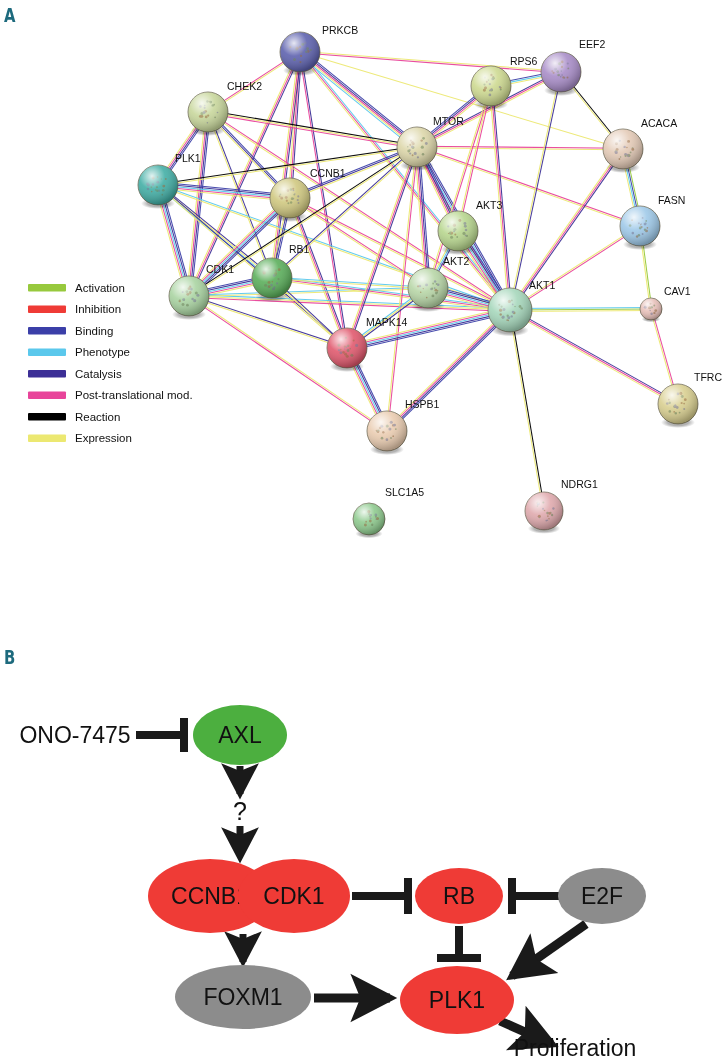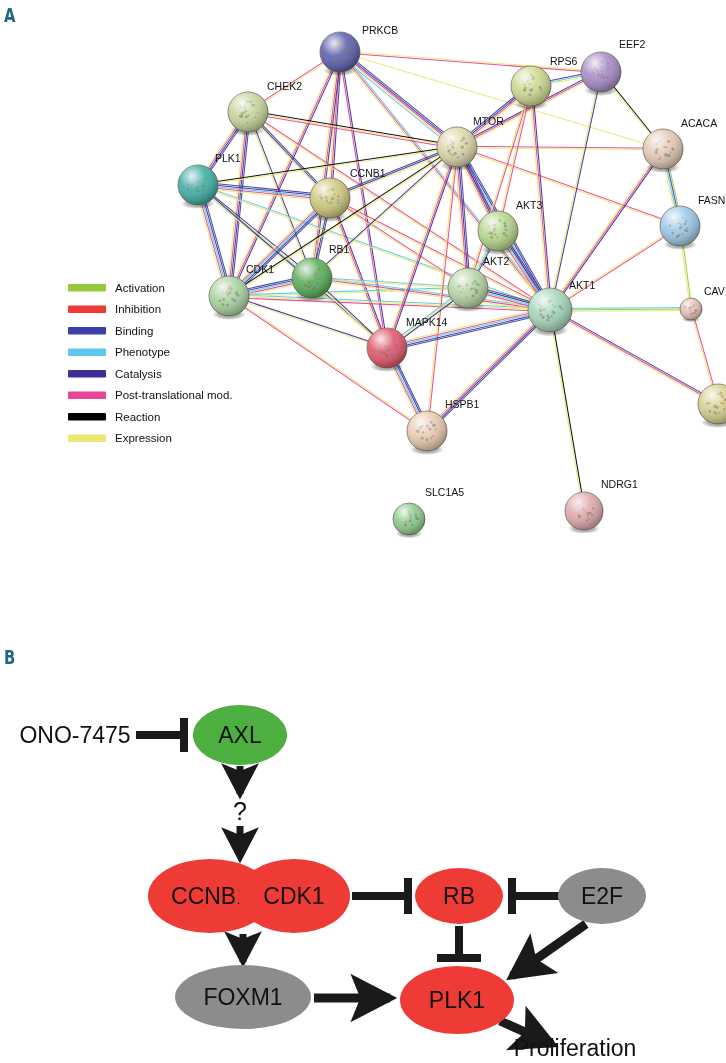--- a/index.html
+++ b/index.html
@@ -3,21 +3,21 @@
 <meta charset="utf-8">
 <style>
   html,body{margin:0;padding:0;background:#ffffff;}
   body{width:726px;height:1063px;position:relative;overflow:hidden;
        font-family:"Liberation Sans",sans-serif;color:#111;}
 
   .panel-letter{position:absolute;font-family:"DejaVu Sans",sans-serif;
        font-weight:bold;font-size:19px;color:#1d6a7d;letter-spacing:-1px;
        transform:scaleX(.78);transform-origin:left top;}
 
-  #panelA{position:absolute;left:0;top:0;width:592px;height:600px;margin-left:40px;}
+  #panelA{position:absolute;left:0;top:0;width:592px;height:600px;}
   #panelB{position:absolute;left:0;top:640px;width:588px;height:423px;}
 
   svg{display:block;overflow:visible;}
 
   .node-label{font-family:"Liberation Sans",sans-serif;font-size:10.5px;
        fill:#111;}
   .legend-label{font-family:"Liberation Sans",sans-serif;font-size:11.5px;
        fill:#111;}
   .b-label{font-family:"Liberation Sans",sans-serif;font-size:23px;fill:#111;
        text-anchor:middle;dominant-baseline:central;}

